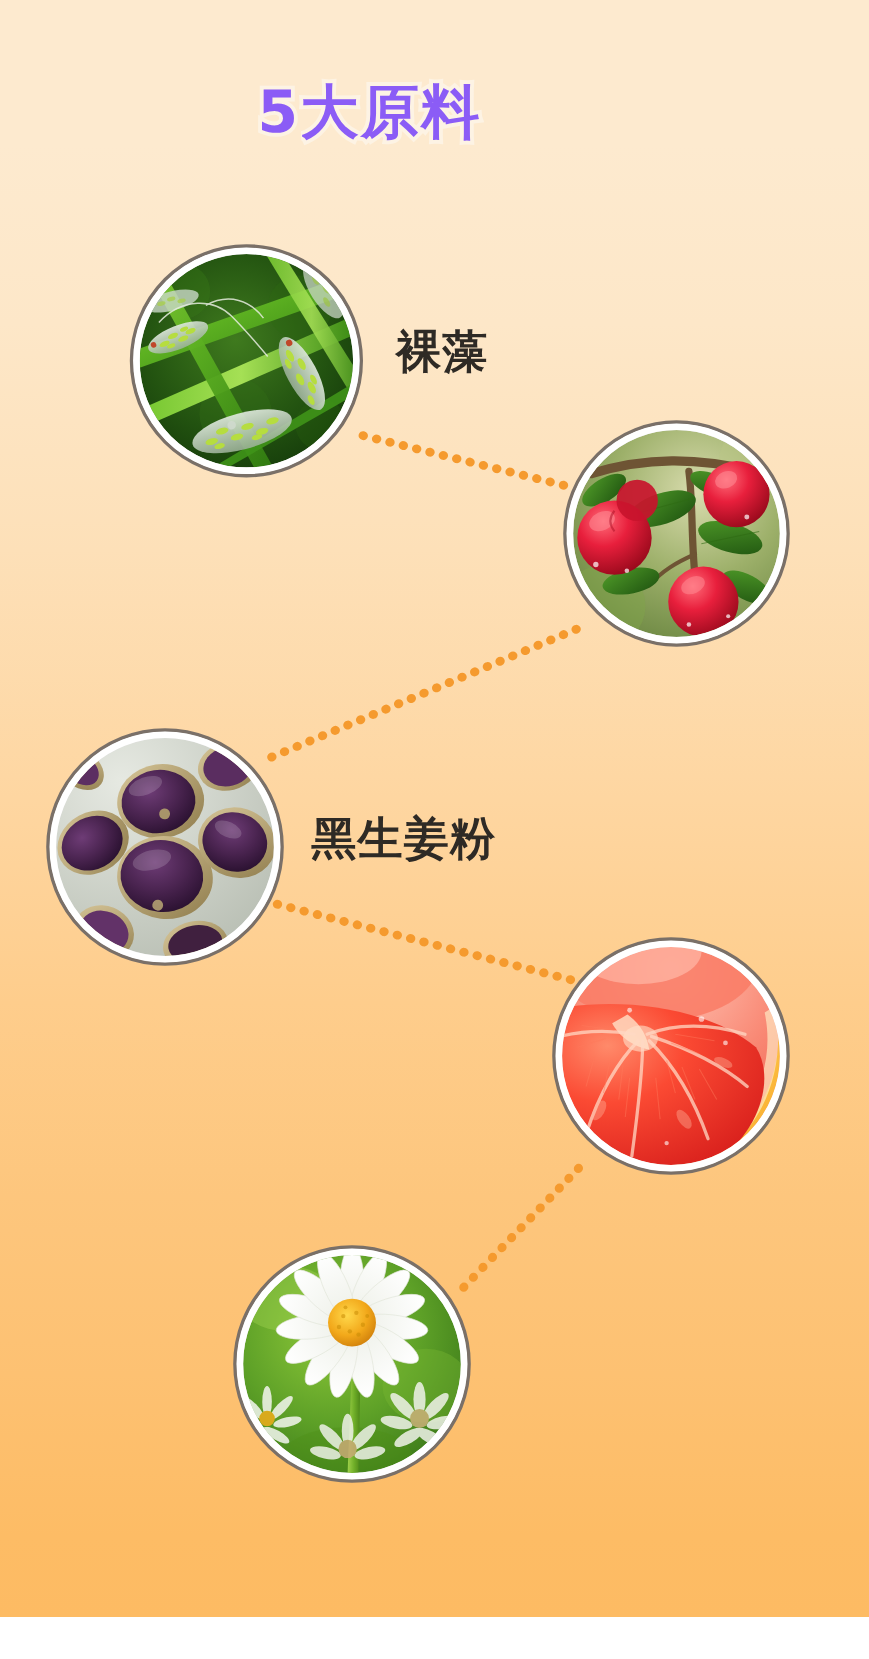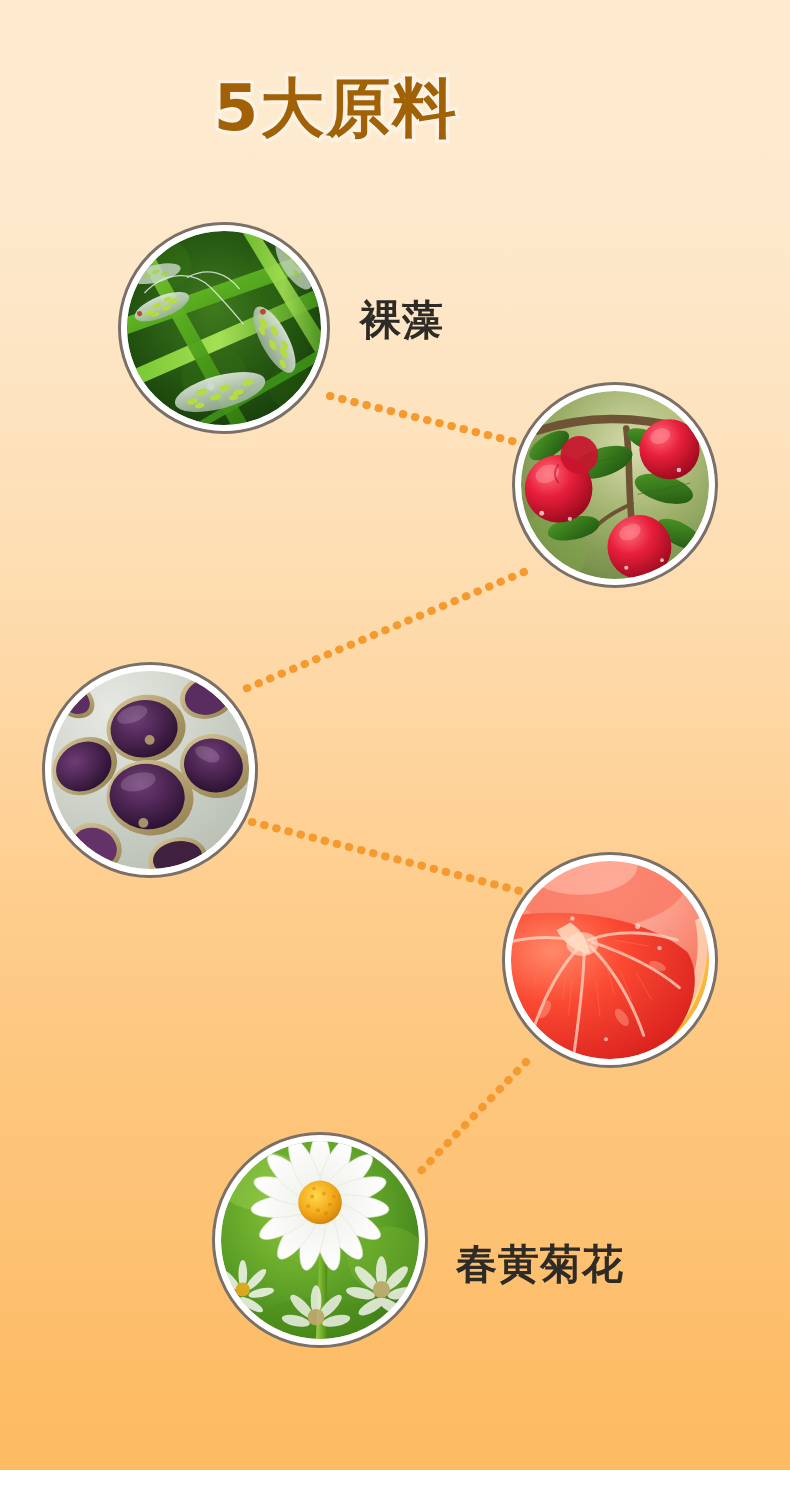--- a/index.html
+++ b/index.html
@@ -42,25 +42,25 @@
         #fdbb63 100%);
   }
 
   
   #title {
     position: absolute;
     left: 0;
     top: 76px;
     width: 672px;
     text-align: center;
-    font-size: 64px;
+    font-size: 53px;
     font-weight: 700;
     letter-spacing: 2px;
     line-height: 1;
-    color: #a16207;
+    color: #8b5cf6;
     -webkit-text-stroke: 7px #fdf3e4;
     paint-order: stroke fill;
     font-family: "DejaVu Sans", "Liberation Sans", sans-serif;
     white-space: nowrap;
   }
 
   
   .connector {
     position: absolute;
     left: 0; top: 0;
@@ -381,20 +381,21 @@
 
         <g fill="#ffffff" opacity="0.16">
           <ellipse cx="82" cy="44" rx="16" ry="8" transform="rotate(-20 82 44)"></ellipse>
           <ellipse cx="88" cy="112" rx="18" ry="9" transform="rotate(-14 88 112)"></ellipse>
           <ellipse cx="158" cy="84" rx="13" ry="7" transform="rotate(24 158 84)"></ellipse>
         </g>
       </svg>
     </div>
     <div class="ring"></div>
   </div>
+  <div class="ingredient-label" style="left:283px; top:742px;">黑生姜粉</div>
 
   <div class="photo-circle" style="left:502px; top:852px; width:216px; height:216px;">
     <div class="art">
       <svg viewBox="0 0 200 200" preserveAspectRatio="xMidYMid slice">
         <defs>
           <radialGradient id="obg" cx="50%" cy="10%" r="90%">
             <stop offset="0%" stop-color="#ffc5b6"></stop>
             <stop offset="55%" stop-color="#f98a76"></stop>
             <stop offset="100%" stop-color="#ef5a48"></stop>
           </radialGradient>
@@ -564,16 +565,15 @@
               <circle cx="-12" cy="4" r="2"></circle>
               <circle cx="6" cy="11" r="2"></circle>
             <circle cx="-6" cy="-14" r="1.8"></circle>
               <circle cx="14" cy="-6" r="1.8"></circle>
           </g>
         </g>
       </svg>
     </div>
     <div class="ring"></div>
   </div>
-  <div class="ingredient-label" style="left:456px; top:1244px;">春黄菊花</div>
 
   <div id="bottom-band"></div>
 </div>
 
 </body></html>

